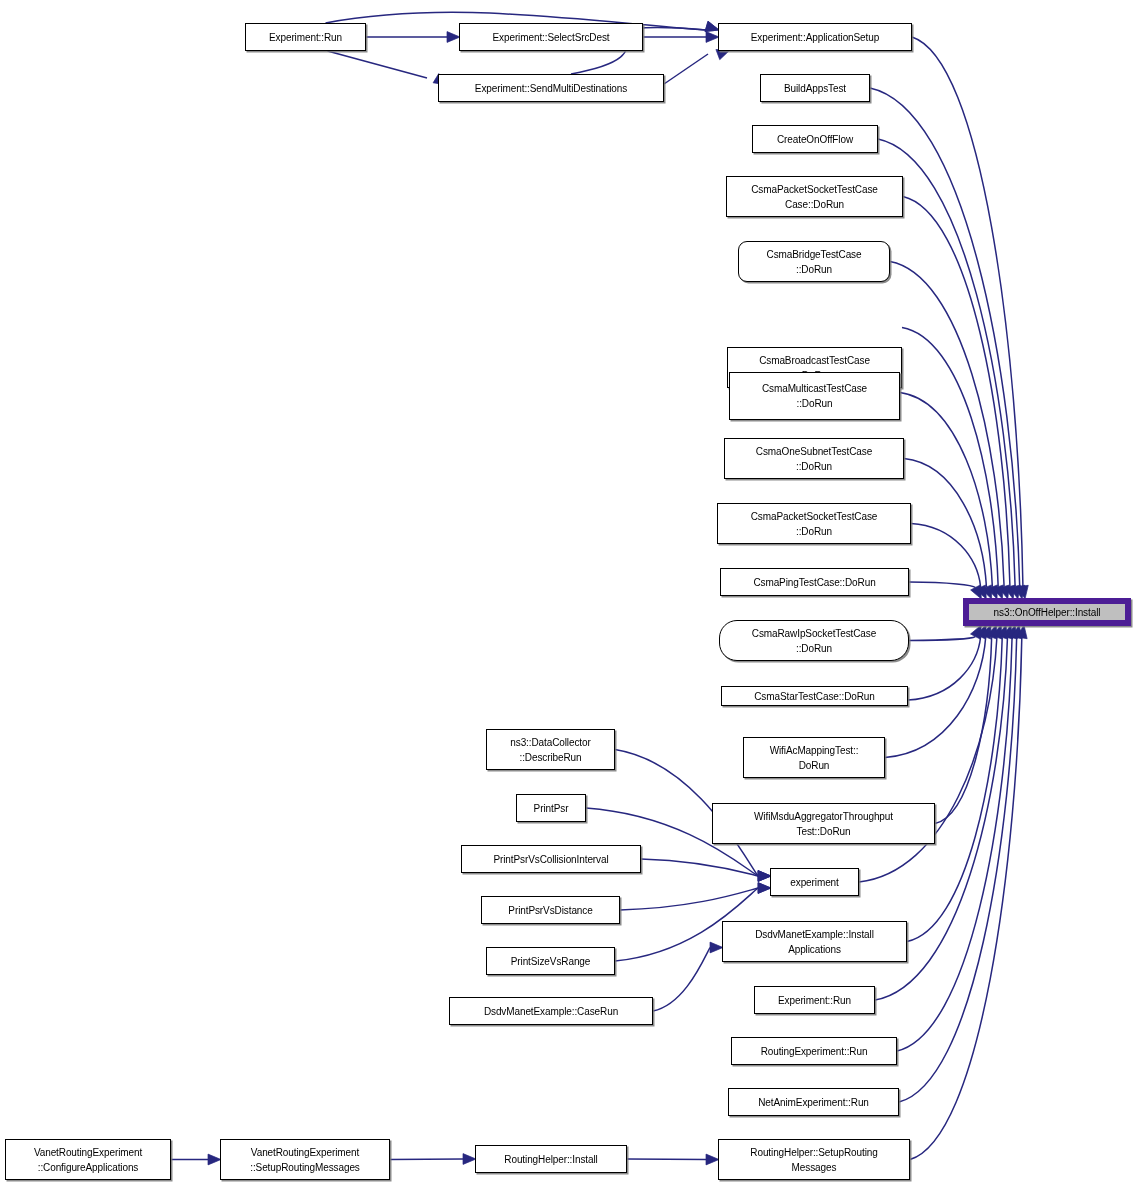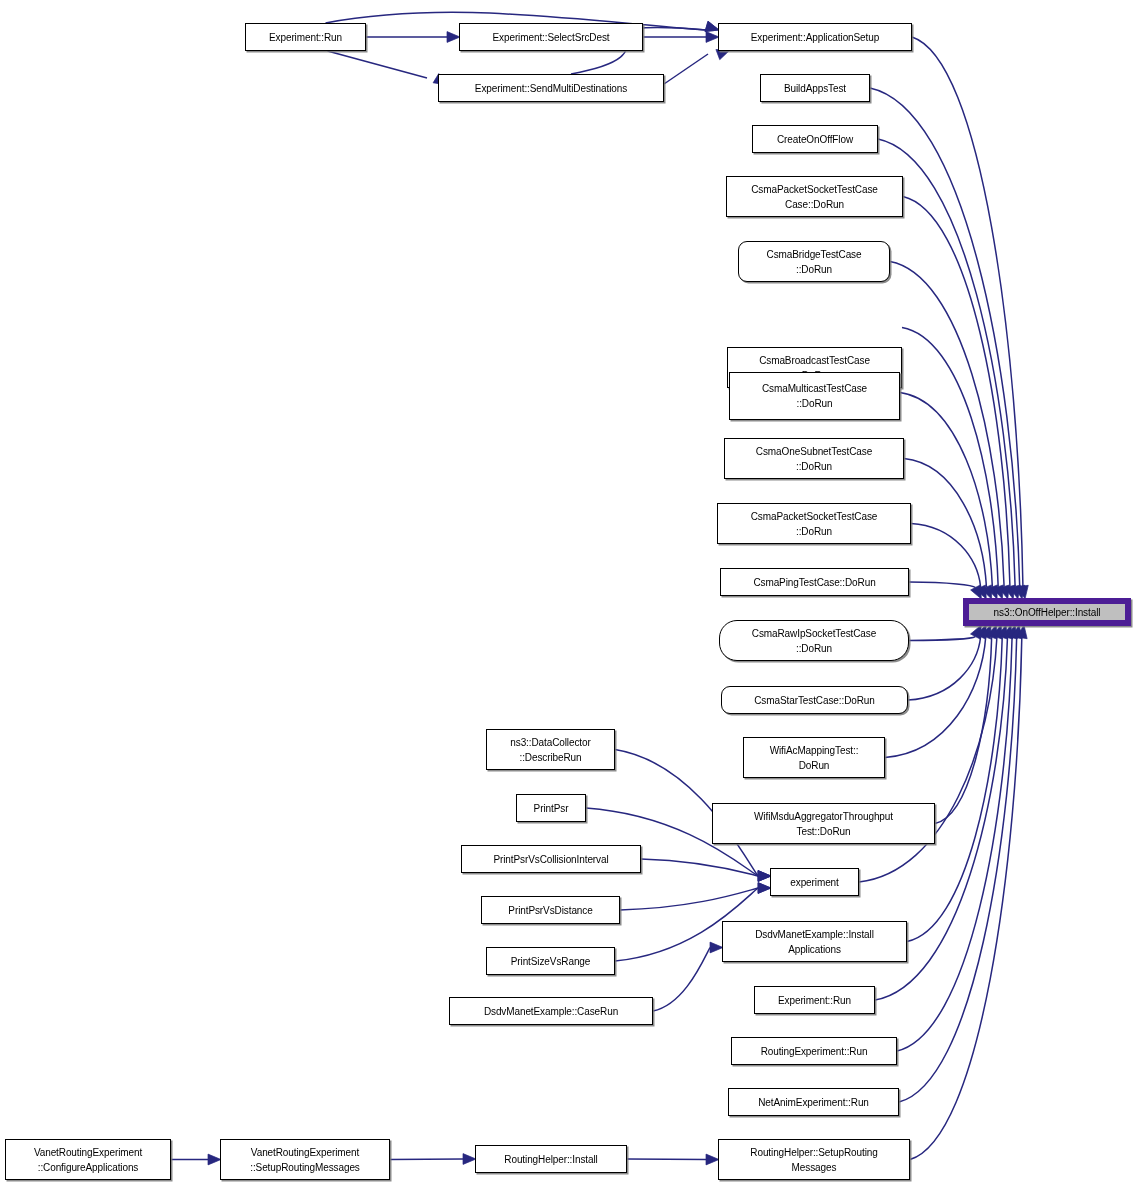--- a/index.html
+++ b/index.html
@@ -137,21 +137,21 @@
 ::DoRun</div>
       <div class="node" style="left: 729px; top: 372px; width: 171px; height: 48px;">CsmaMulticastTestCase
 ::DoRun</div>
       <div class="node" style="left: 724px; top: 438px; width: 180px; height: 41px;">CsmaOneSubnetTestCase
 ::DoRun</div>
       <div class="node" style="left: 717px; top: 503px; width: 194px; height: 41px;">CsmaPacketSocketTestCase
 ::DoRun</div>
       <div class="node" style="left: 720px; top: 568px; width: 189px; height: 28px;">CsmaPingTestCase::DoRun</div>
       <div class="node" style="left: 719px; top: 620px; width: 190px; height: 41px; border-radius: 18px;">CsmaRawIpSocketTestCase
 ::DoRun</div>
-      <div class="node" style="left: 721px; top: 686px; width: 187px; height: 28px; border-radius: 9px;">CsmaStarTestCase::DoRun</div>
+      <div class="node" style="left: 721px; top: 686px; width: 187px; height: 20px;">CsmaStarTestCase::DoRun</div>
       <div class="node" style="left: 743px; top: 737px; width: 142px; height: 41px;">WifiAcMappingTest::
 DoRun</div>
       <div class="node" style="left: 712px; top: 803px; width: 223px; height: 41px;">WifiMsduAggregatorThroughput
 Test::DoRun</div>
       <div class="node" style="left: 770px; top: 868px; width: 89px; height: 28px;">experiment</div>
       <div class="node" style="left: 722px; top: 921px; width: 185px; height: 41px;">DsdvManetExample::Install
 Applications</div>
       <div class="node" style="left: 754px; top: 986px; width: 121px; height: 28px;">Experiment::Run</div>
       <div class="node" style="left: 731px; top: 1037px; width: 166px; height: 28px;">RoutingExperiment::Run</div>
       <div class="node" style="left: 728px; top: 1088px; width: 171px; height: 28px; text-align: right;">NetAnimExperiment::Run</div>

